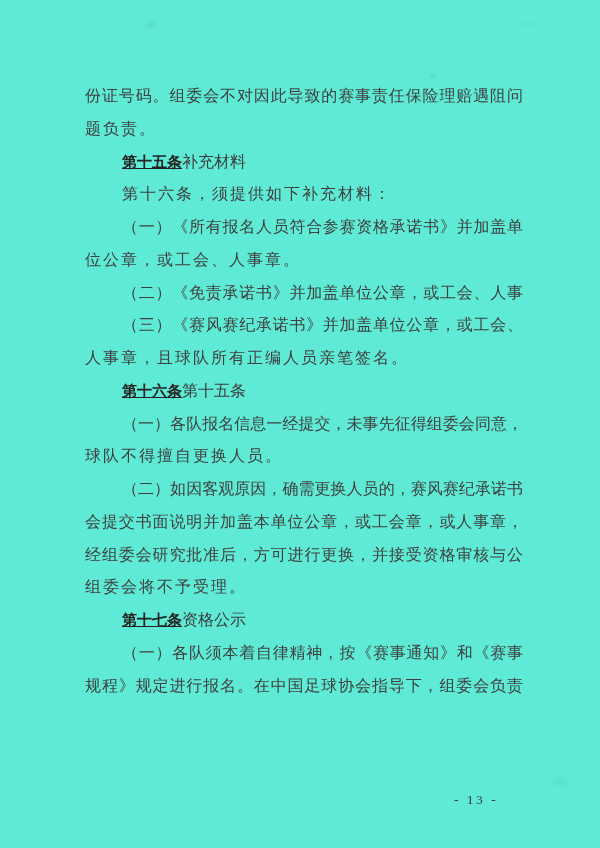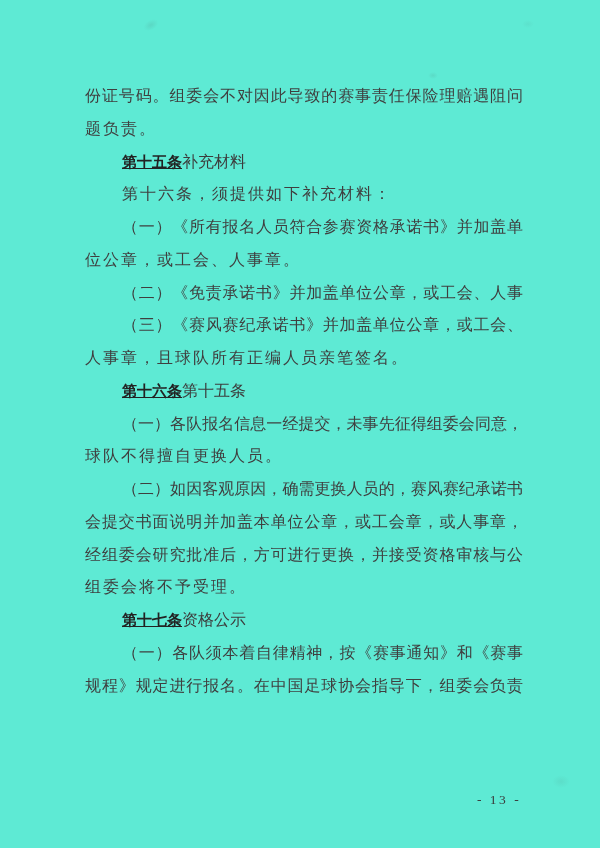--- a/index.html
+++ b/index.html
@@ -25,21 +25,21 @@
   
   .fill { text-align: justify; text-align-last: justify; }
   
   .sp { letter-spacing: 2px; }
   .ind { text-indent: 37px; }
   .head { color: #2a2a2a; }
   .head .num { font-weight: 700; font-size: 15px; color: #222222; text-decoration: underline; }
   .head .ttl { color: #3c3c3c; }
   .footer {
     position: absolute;
-    left: 477px;
+    left: 454px;
     top: 792px;
     font-size: 13.5px;
     letter-spacing: 2.5px;
     color: #3a3a3a;
     white-space: nowrap;
   }
   
   .speck { position: absolute; pointer-events: none; }
   .s1 { left: 143px; top: 20px;  width: 16px; height: 10px; background: radial-gradient(ellipse at center, rgba(60,60,60,0.10), rgba(60,60,60,0) 70%); transform: rotate(-30deg); }
   .s2 { left: 428px; top: 72px;  width: 10px; height: 7px;  background: radial-gradient(ellipse at center, rgba(60,60,60,0.09), rgba(60,60,60,0) 70%); }

